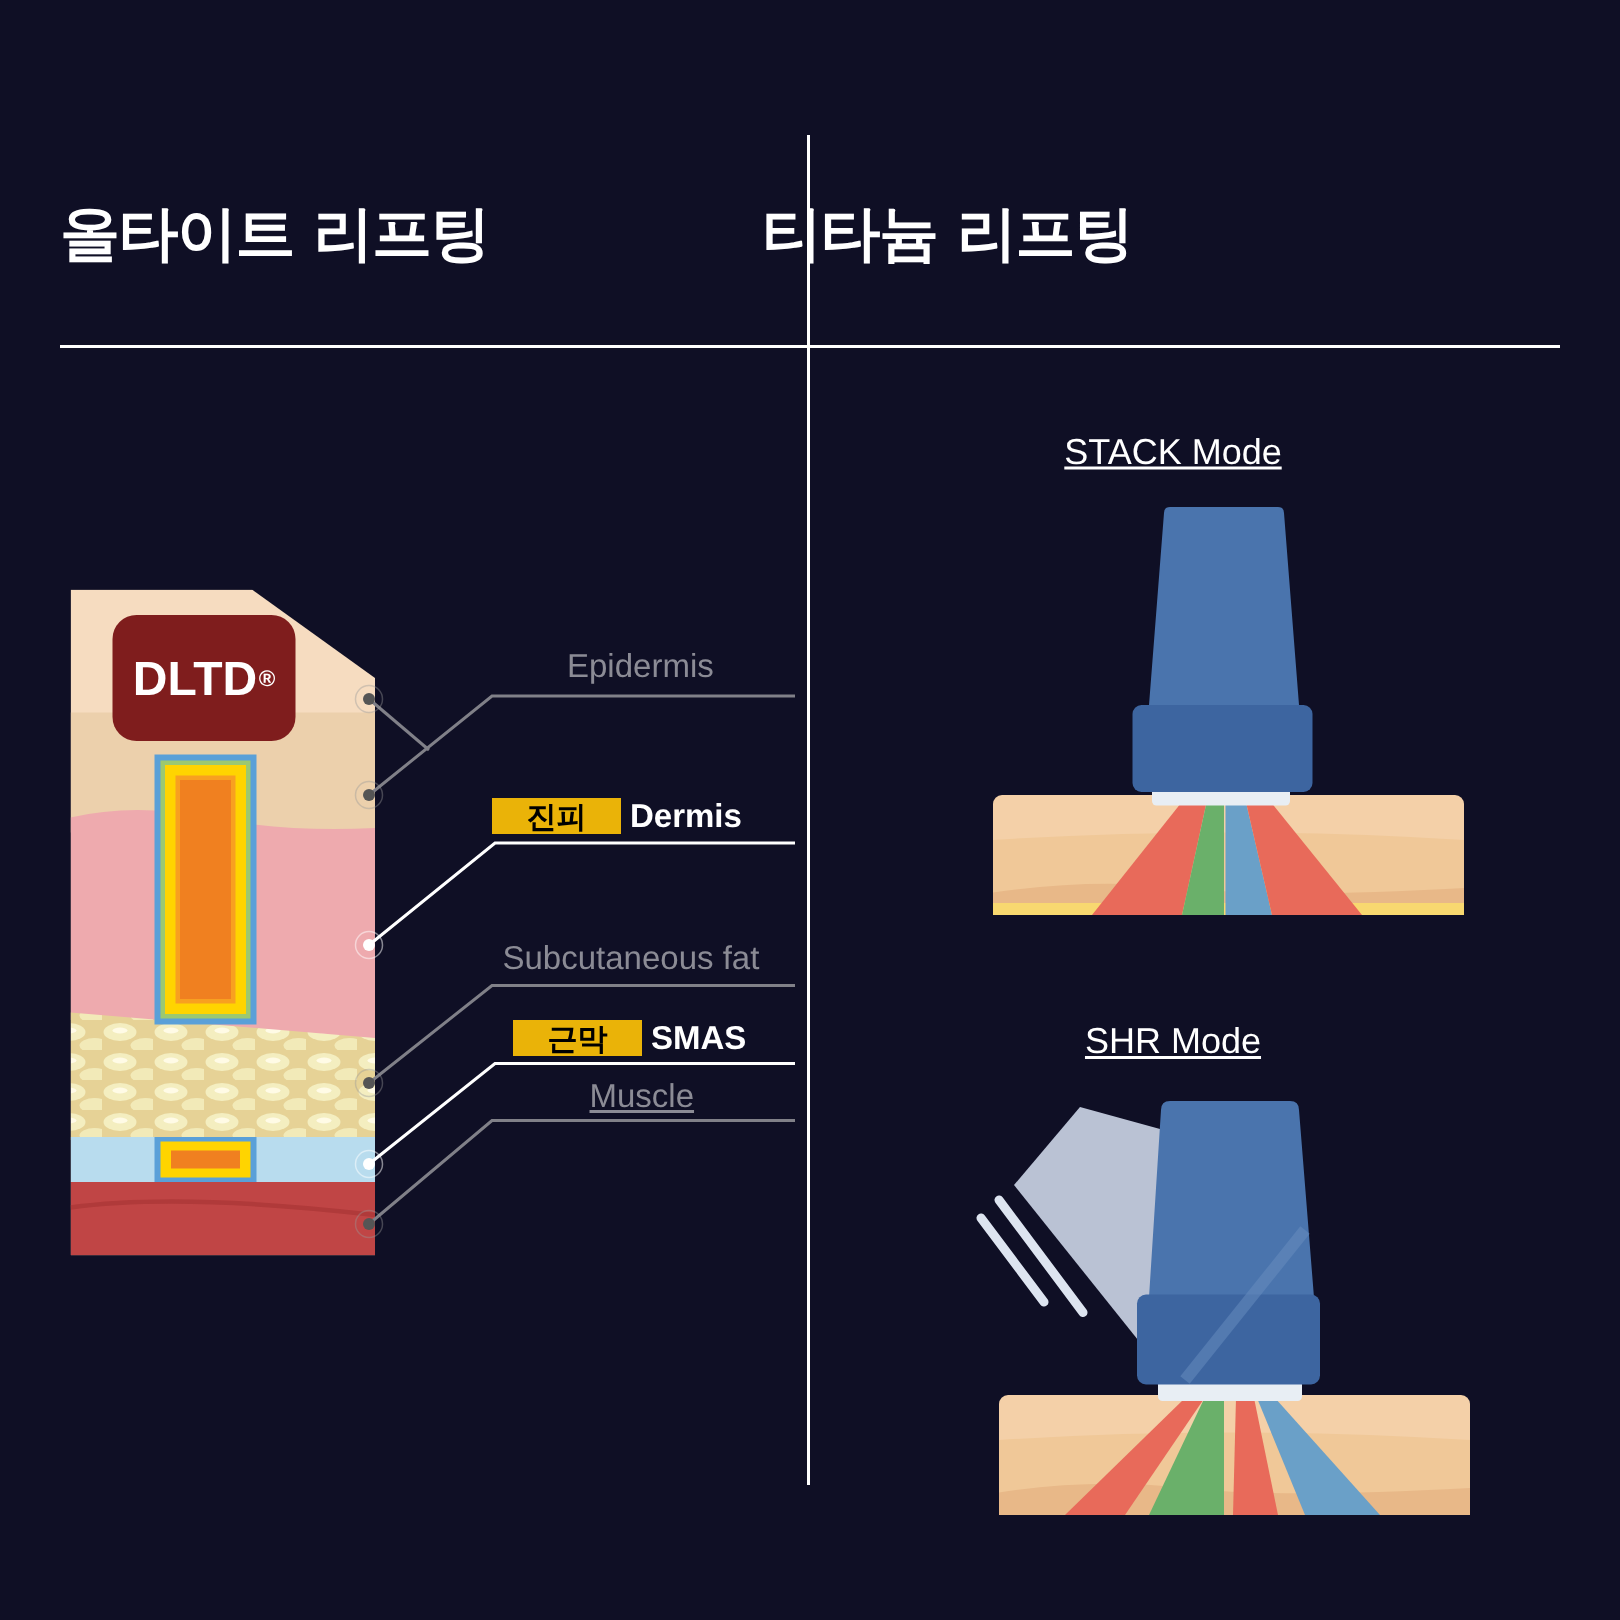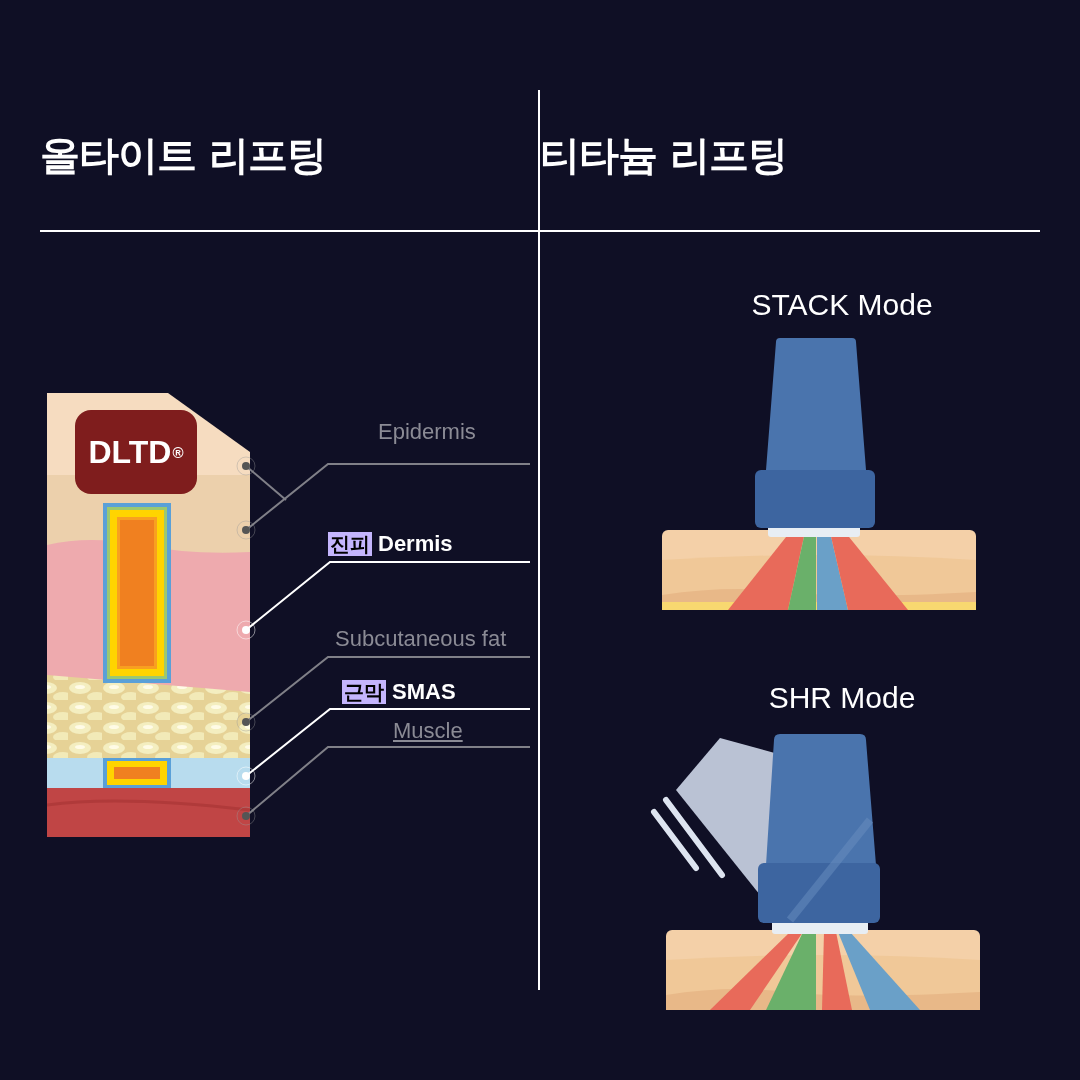--- a/index.html
+++ b/index.html
@@ -5,26 +5,26 @@
   html, body { margin: 0; padding: 0; }
   body {
     width: 1080px; height: 1080px; background: #0f0f25; position: relative; overflow: hidden;
     font-family: "DejaVu Sans", "Liberation Sans", sans-serif; color: #fff;
   }
   .abs { position: absolute; }
   .vline { left: 538px; top: 90px; width: 2px; height: 900px; background: #ffffff; }
   .hline { left: 40px; top: 230px; width: 1000px; height: 2px; background: #ffffff; }
   .title { top: 128px; font-size: 40px; font-weight: bold; text-align: left; letter-spacing: -1px; }
   .title.left { left: 40px; width: 498px; }
-  .title.right { left: 540px; width: 500px; }
-  .mode-title { font-size: 30px; text-align: center; width: 340px; left: 672px; font-family: "Liberation Sans", sans-serif; }
+  .title.right { left: 508px; width: 500px; }
+  .mode-title { font-size: 24px; text-align: center; width: 340px; left: 612px; font-family: "Liberation Sans", sans-serif; text-decoration: underline; }
   .label { font-family: "Liberation Sans", sans-serif; font-size: 22px; white-space: nowrap; }
   .label.gray { color: #8b8b95; }
   .label.white { color: #ffffff; font-weight: bold; }
-  .kr-tag { background: #c4b5fd; color: #000; font-weight: bold; padding: 0 2px; margin-right: 6px; font-family: "DejaVu Sans", sans-serif; font-size: 20px; }
+  .kr-tag { background: #eab308; color: #000; font-weight: bold; padding: 0 23px; margin-right: 6px; font-family: "DejaVu Sans", sans-serif; font-size: 20px; }
   .dltd {
     left: 75px; top: 410px; width: 122px; height: 84px; background: #7f1d1d; border-radius: 16px;
     display: flex; align-items: center; justify-content: center; color: #fff; font-weight: bold;
     font-family: "Liberation Sans", sans-serif; font-size: 32px;
   }
   .dltd sup { font-size: 15px; margin-left: 1px; }
 </style>
 </head>
 <body>
 
@@ -92,21 +92,21 @@
     <circle cx="246" cy="816" r="9" fill="none" stroke="#999" stroke-opacity="0.4"></circle>
     <circle cx="246" cy="816" r="4" fill="#555"></circle>
   </g>
 </svg>
 
 <div class="abs dltd">
   <span>DLTD</span>
     <sup>®</sup>
 </div>
 
-<div class="abs label gray" style="left:378px;top:419px;">Epidermis</div>
+<div class="abs label gray" style="left:378px;top:431px;">Epidermis</div>
 <div class="abs label white" style="left:328px;top:531px;">
   <span class="kr-tag">진피</span><span>Dermis</span>
 </div>
 <div class="abs label gray" style="left:335px;top:626px;">Subcutaneous fat</div>
 <div class="abs label white" style="left:342px;top:679px;">
   <span class="kr-tag">근막</span><span>SMAS</span>
 </div>
 <div class="abs label gray" style="left:393px;top:718px;text-decoration:underline;">Muscle</div>
 
 <div class="abs mode-title" style="top:288px;">STACK Mode</div>

